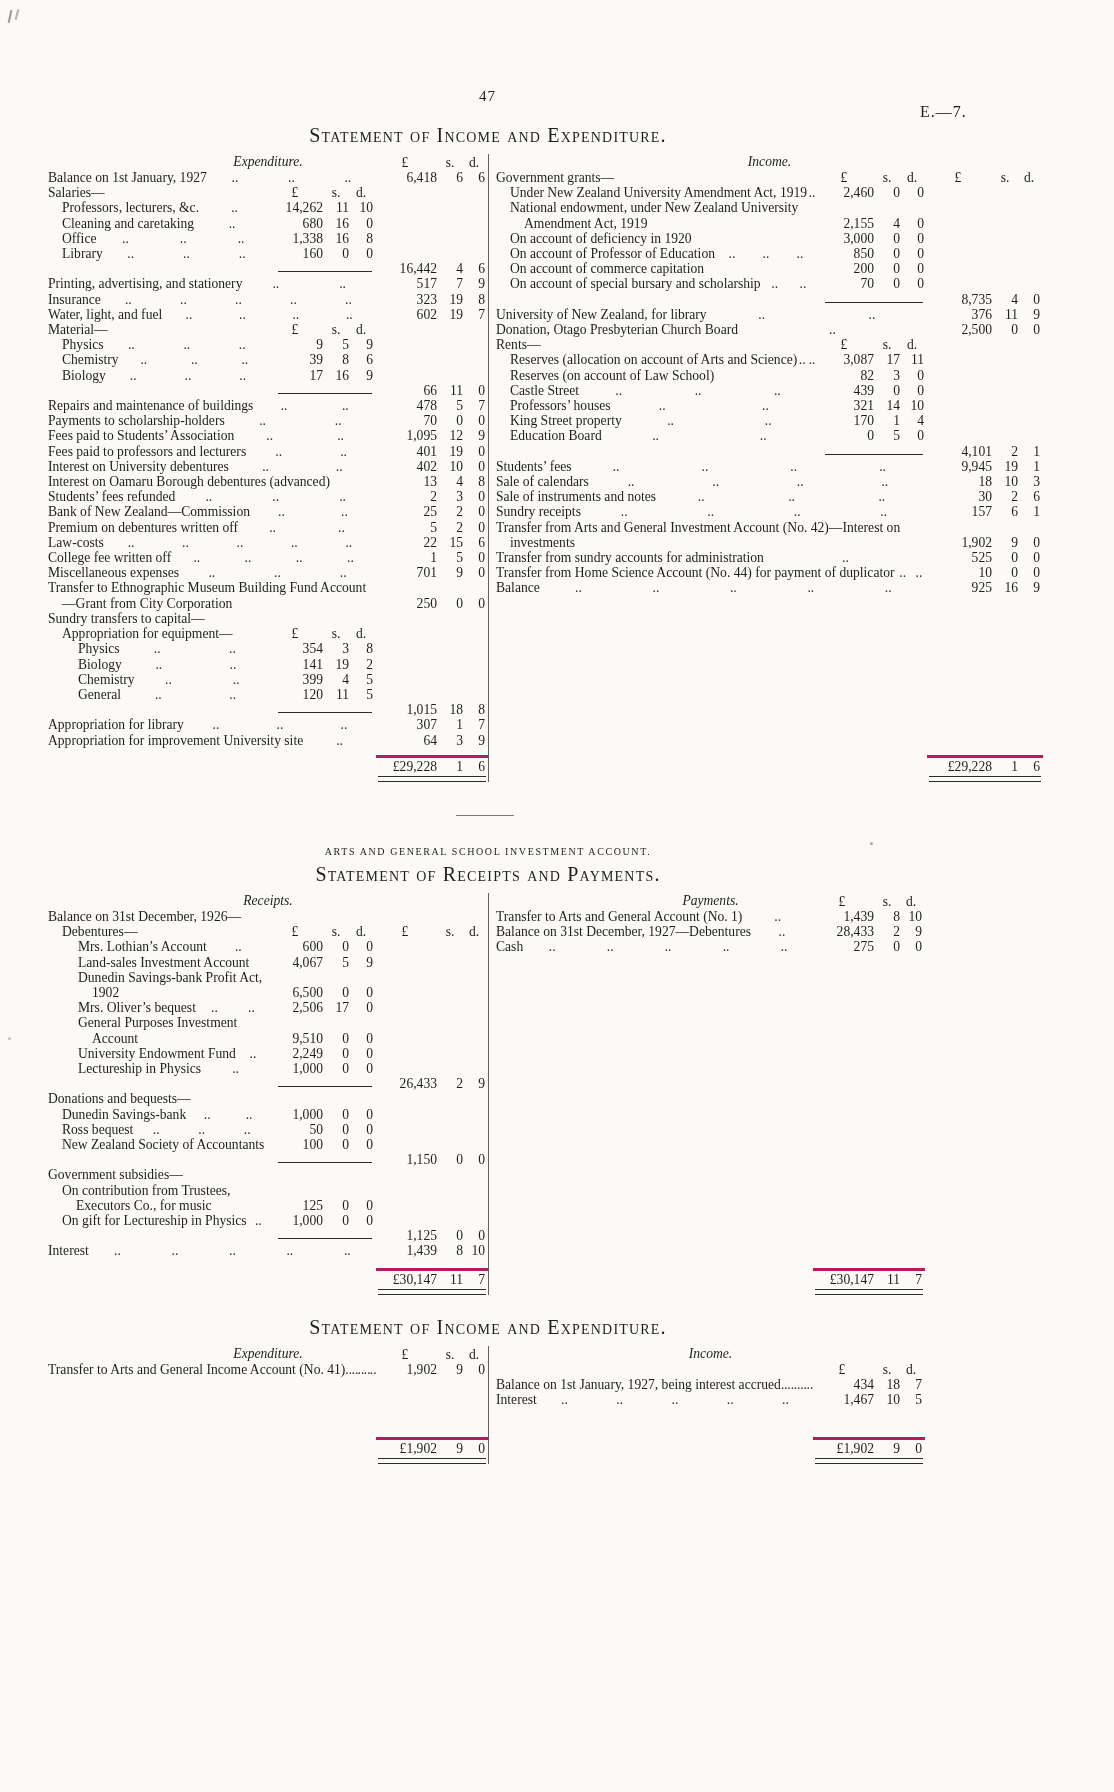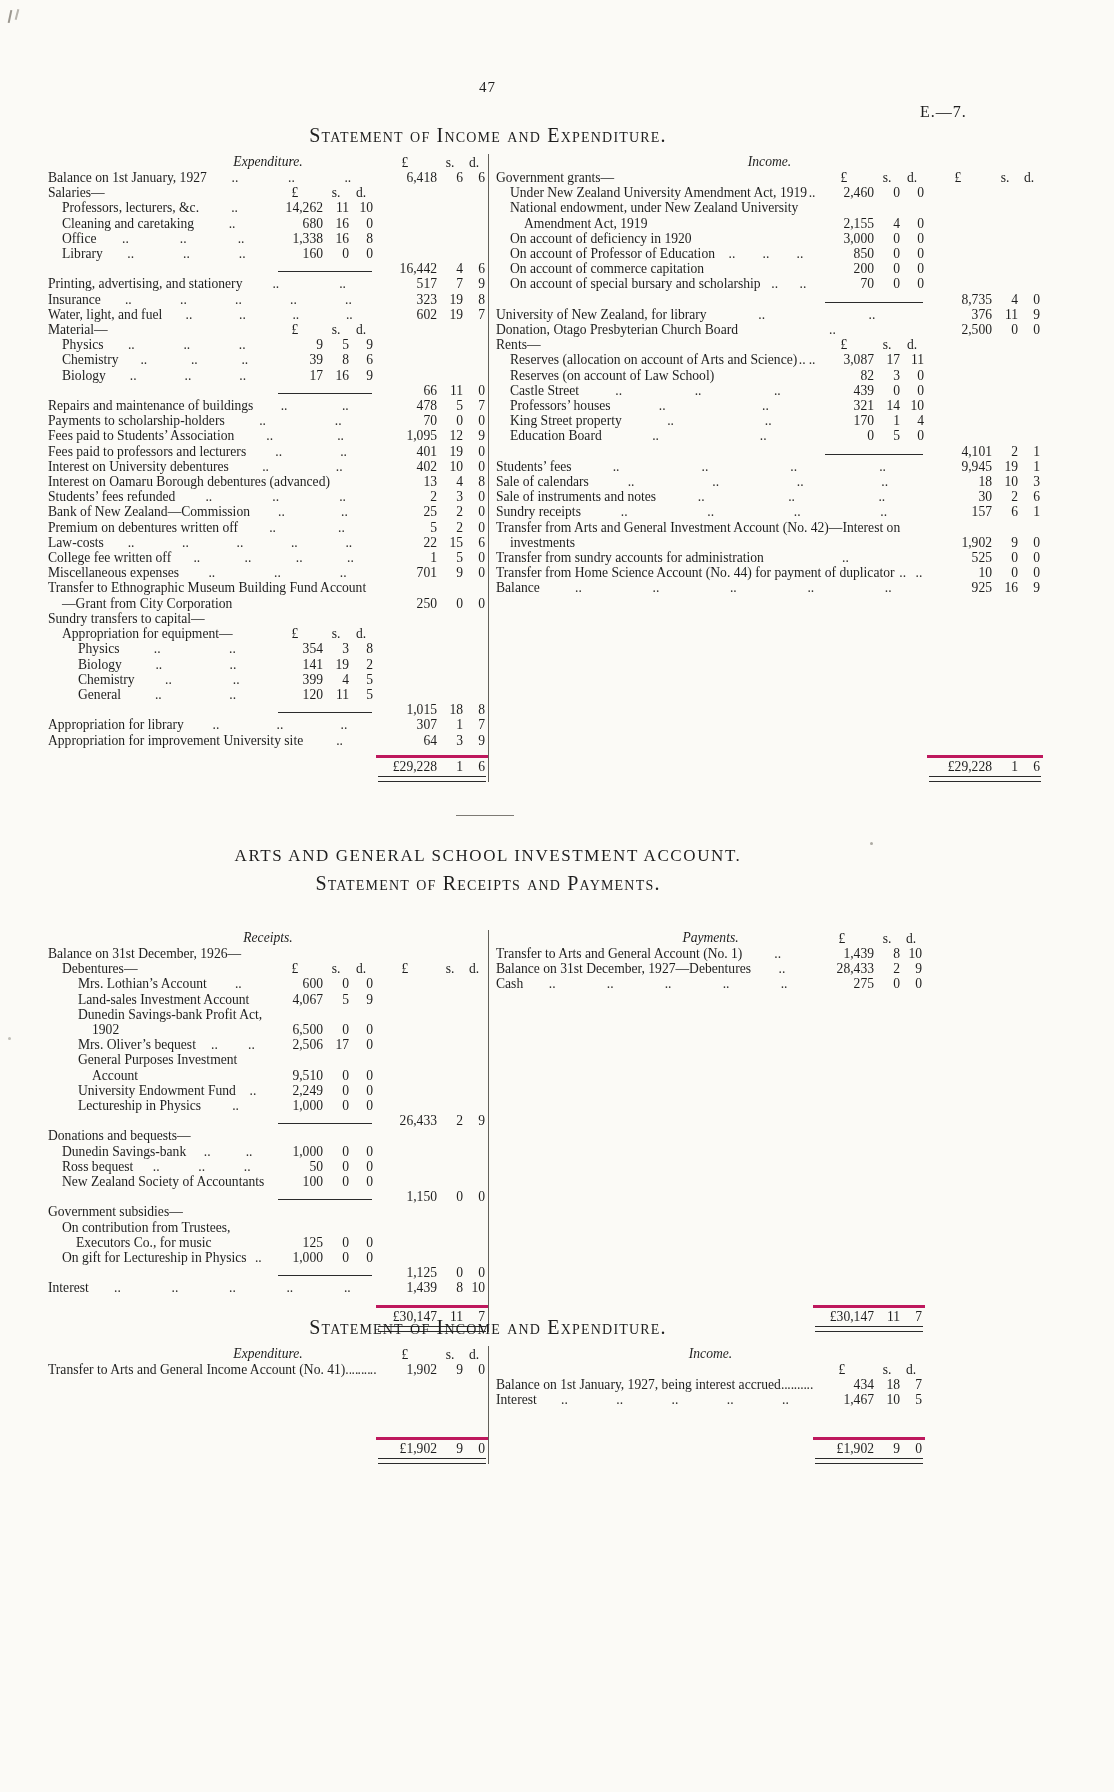--- a/index.html
+++ b/index.html
@@ -5,40 +5,40 @@
   html,body{margin:0;padding:0;background:#e8e6e0;}
   .page{position:relative;width:1114px;height:1792px;background:#fbfaf6;overflow:hidden;
         font-family:"Liberation Serif","DejaVu Serif",serif;color:#1e1e1e;}
   
   .art{position:absolute;background:#9a968e;}
   .art1{left:9px;top:10px;width:2px;height:13px;transform:rotate(12deg);}
   .art2{left:16px;top:9px;width:2px;height:11px;transform:rotate(14deg);opacity:.7;}
   .art3{left:870px;top:842px;width:3px;height:3px;border-radius:50%;opacity:.8;}
   .art4{left:8px;top:1037px;width:3px;height:3px;border-radius:50%;opacity:.6;}
 
-  .pgnum{position:absolute;top:79px;left:0;width:975px;text-align:center;font-size:15px;letter-spacing:1px;}
+  .pgnum{position:absolute;top:88px;left:0;width:975px;text-align:center;font-size:15px;letter-spacing:1px;}
   .docref{position:absolute;top:103px;left:920px;font-size:16px;letter-spacing:1px;}
 
   .stmt{position:absolute;left:48px;}
   .s1{top:124px;width:995px;}
   .s2{top:846px;width:880px;}
   .s3{top:1316px;width:880px;}
   .sep{position:absolute;top:815px;left:456px;width:58px;border-top:1px solid #7d7a74;}
 
   .title{margin:0 0 7px 0;width:880px;text-align:center;font-weight:normal;}
   .sc{font-variant-caps:small-caps;font-size:20px;letter-spacing:1.2px;}
-  .caps{font-size:17px;letter-spacing:1.6px;margin-bottom:6px;}
+  .caps{font-size:10px;letter-spacing:1.6px;margin-bottom:6px;}
   .subtitle{margin:0 0 7px 0;width:880px;text-align:center;font-weight:normal;}
 
   .halves{display:flex;align-items:stretch;}
   .half{display:flex;flex-direction:column;box-sizing:border-box;}
   .hl{width:440px;}
   .hr{border-left:1px solid #63605a;padding-left:7px;}
   .s1 .half{height:628px;}
-  .s2 .half{height:402px;margin-top:28px;}
+  .s2 .half{height:402px;}
   .s3 .half{height:118px;}
   .s1 .hr{width:555px;}
   .s2 .hr,.s3 .hr{width:437px;}
 
   .row,.colhead{display:grid;font-size:13.6px;line-height:15.2px;
     grid-template-columns:minmax(0,1fr) 56px 26px 24px 64px 26px 22px;}
   .s1 .hr .row,.s1 .hr .colhead{grid-template-columns:minmax(0,1fr) 60px 26px 24px 68px 26px 22px;}
   .colhead{position:relative;height:16px;}
   .ttl{position:absolute;left:0;right:0;top:0;text-align:center;font-style:italic;}
 

